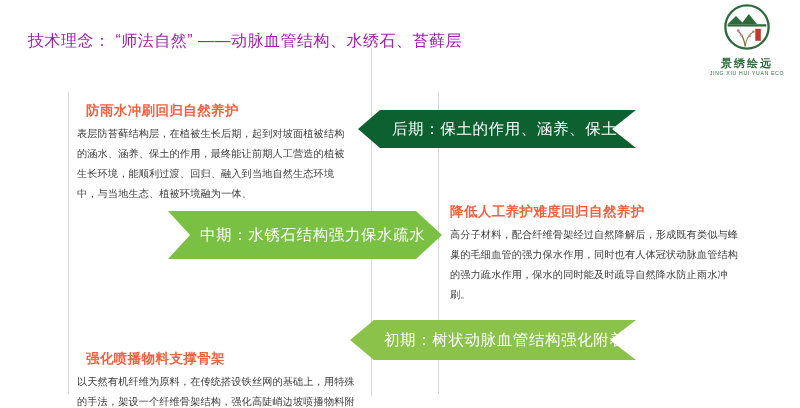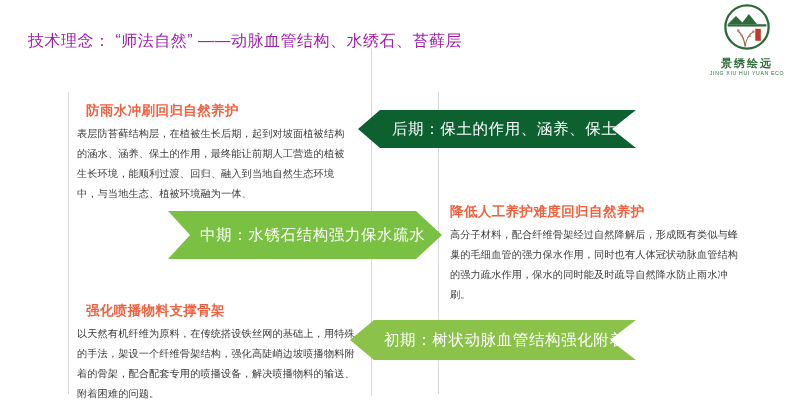--- a/index.html
+++ b/index.html
@@ -137,21 +137,21 @@
     color: #3c3c3c;
     font-size: 10.2px;
     line-height: 20px;
     letter-spacing: 0.1px;
     margin-top: 4px;
   }
 
   .block-top-left   { left: 77px;  top: 102px; width: 268px; }
   .block-top-left .block-head { padding-left: 9px; }
   .block-bottom-left{ left: 77px;  top: 302px; width: 278px; }
-  .block-bottom-left .block-head { padding-left: 9px; }
+  .block-bottom-left .block-head { padding-left: 9px; margin-top: 48px; }
   .block-right      { left: 450px; top: 203px; width: 292px; }
 </style>
 </head>
 <body>
 
 <div class="slide">
 
   <div class="guide guide-1"></div>
   <div class="guide guide-2"></div>
   <div class="guide guide-3"></div>

